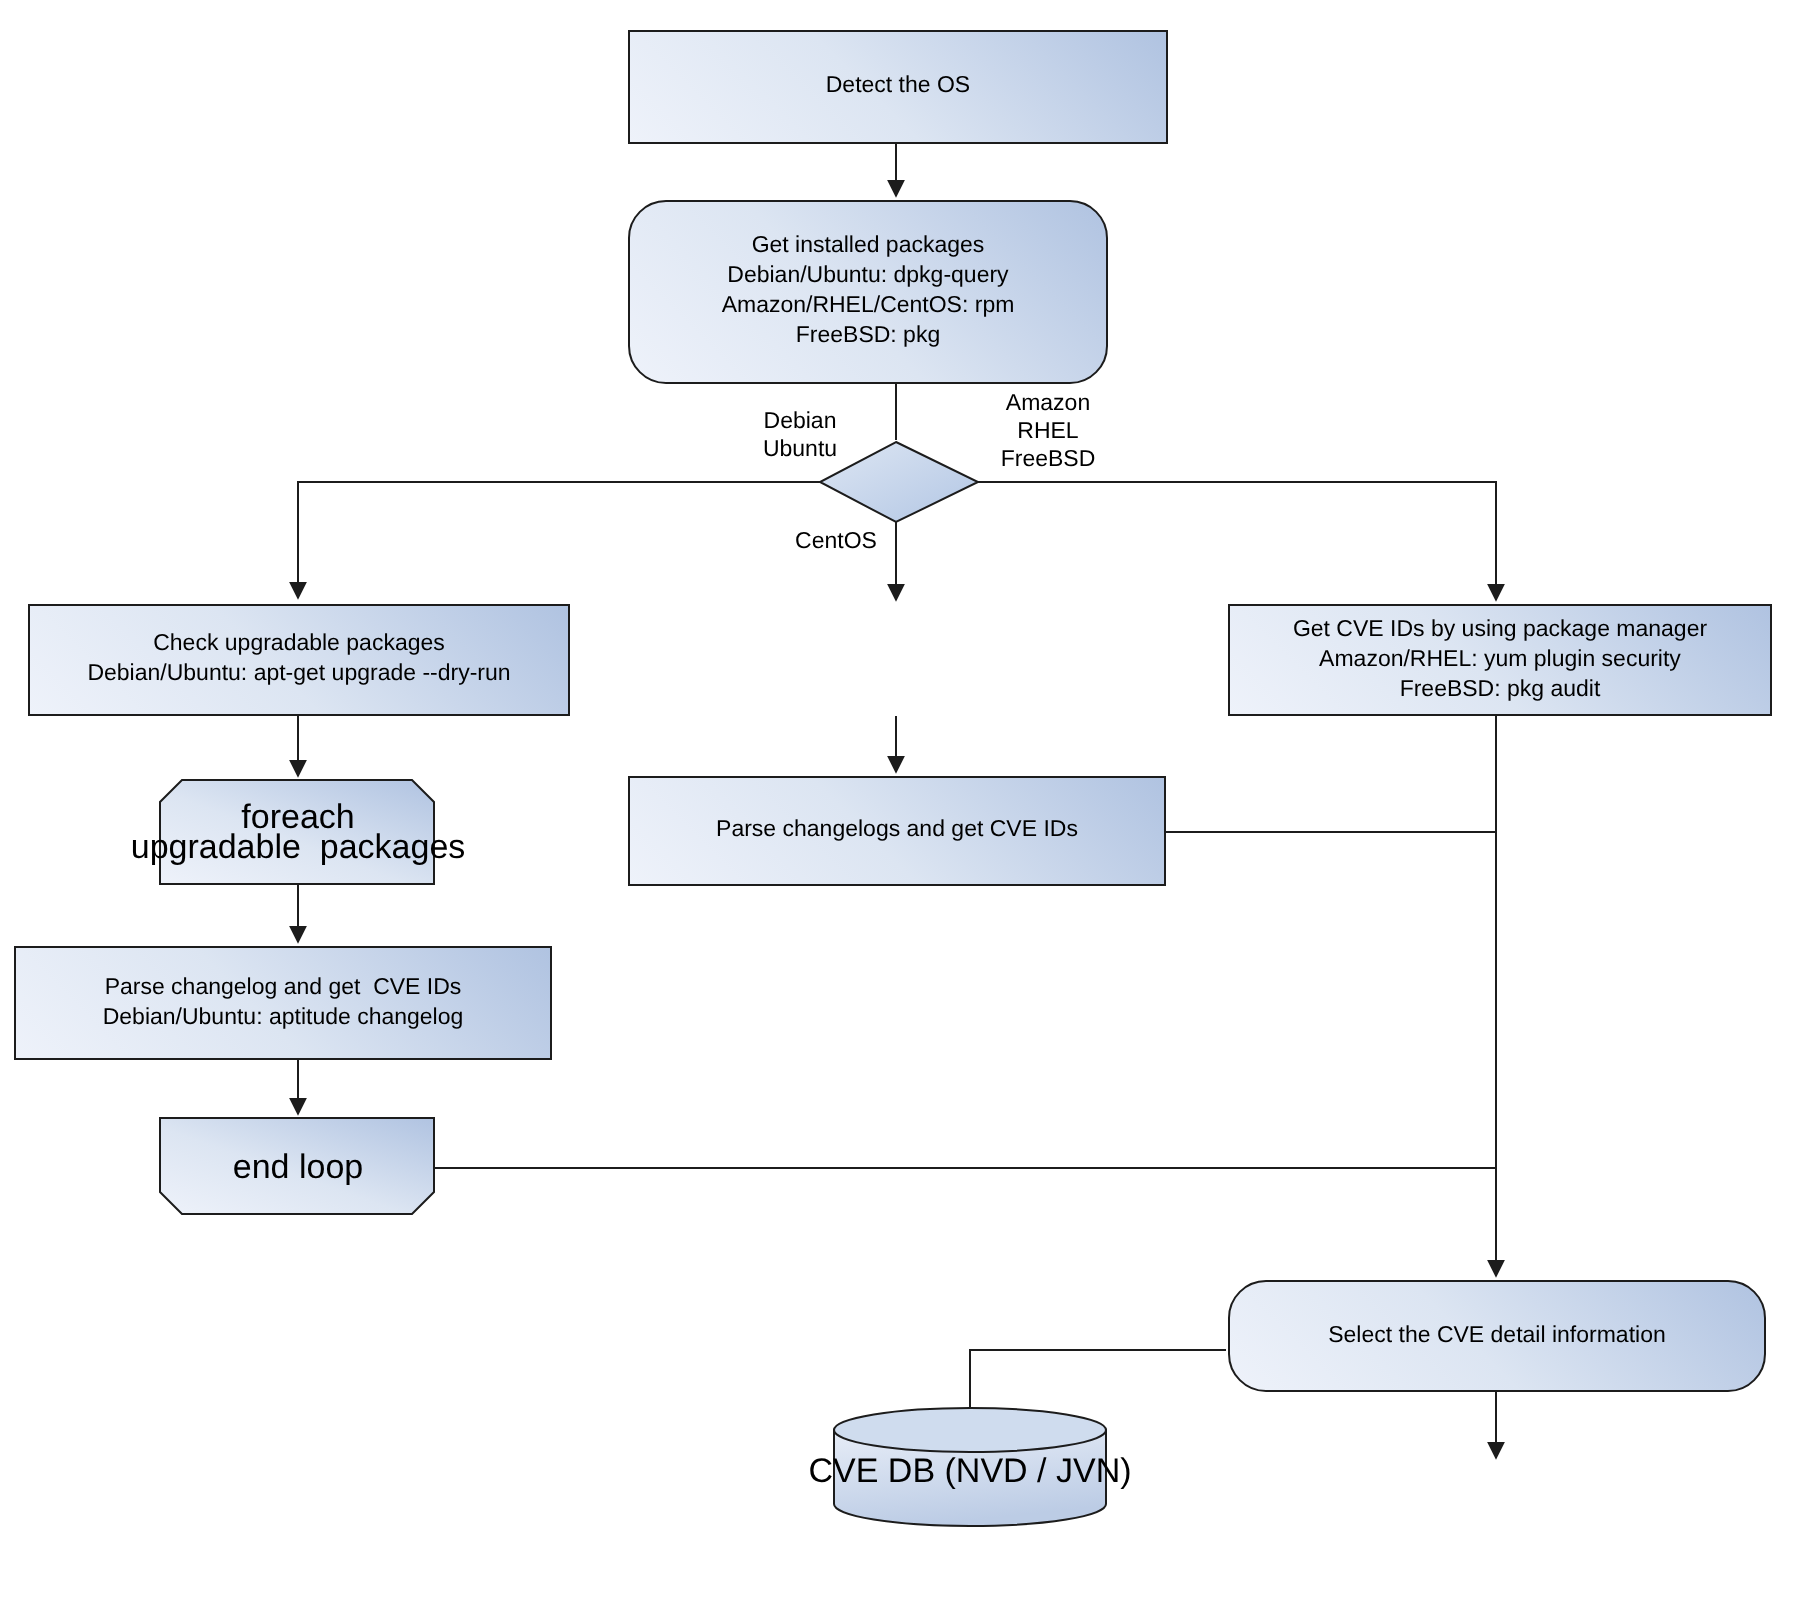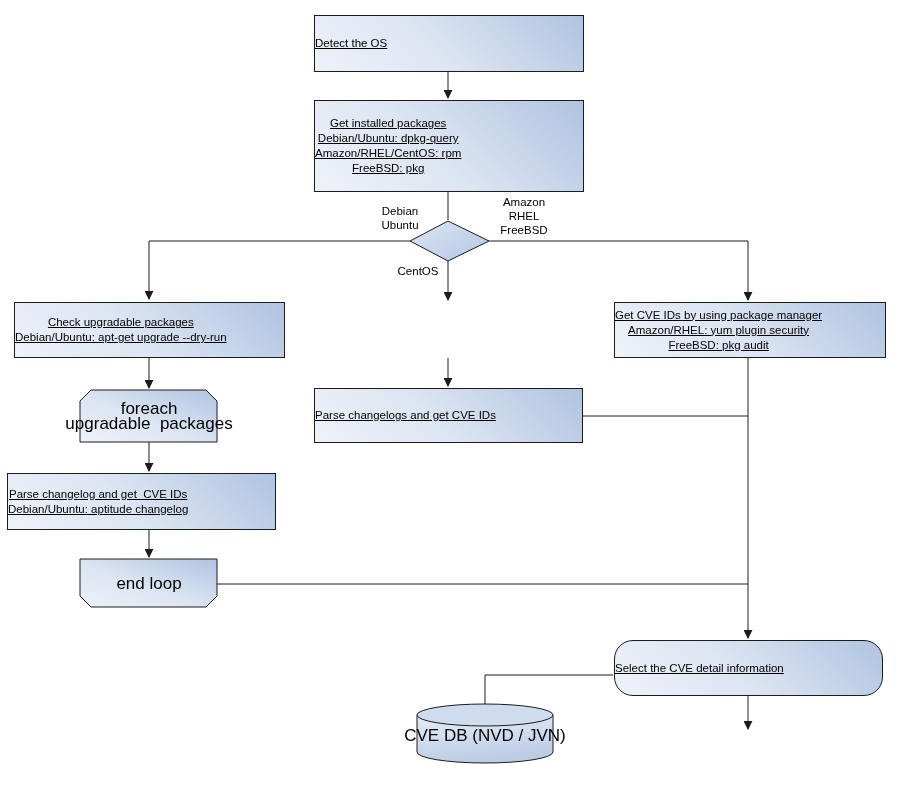--- a/index.html
+++ b/index.html
@@ -5,23 +5,23 @@
   html,body{margin:0;padding:0;background:#ffffff;}
   #canvas{
     position:relative;width:898px;height:803px;background:#ffffff;overflow:hidden;
     font-family:"Liberation Sans",sans-serif;color:#000;
   }
   .layer{position:absolute;left:0;top:0;}
   .node{
     position:absolute;box-sizing:border-box;
     border:1px solid #1c1c1c;
     background:linear-gradient(45deg,#eef2fa 0%,#dce5f2 45%,#b0c3e1 100%);
-    display:flex;align-items:center;justify-content:flex-start;
+    display:flex;align-items:center;justify-content:center;
     text-align:center;white-space:pre;
-    font-size:11.5px;line-height:15px;text-decoration:underline;
+    font-size:11.5px;line-height:15px;
   }
   .shape-label{
     position:absolute;box-sizing:border-box;
     display:flex;align-items:center;justify-content:center;
     text-align:center;white-space:pre;
     font-size:17px;line-height:15px;
   }
   .edge-label{
     position:absolute;text-align:center;white-space:pre;
     font-size:11.5px;line-height:14px;
@@ -76,21 +76,21 @@
     <path d="M80 559 H217 V596 L206 607 H91 L80 596 Z" fill="url(#gradNode)" stroke="#1c1c1c" stroke-width="1"></path>
 
     <path d="M417 715 V752 A68 11 0 0 0 553 752 V715 Z" fill="url(#gradCyl)" stroke="#1c1c1c" stroke-width="1"></path>
     <ellipse cx="485" cy="715" rx="68" ry="11" fill="#cfdcee" stroke="#1c1c1c" stroke-width="1"></ellipse>
   </svg>
 
   <div class="node" style="left:314px;top:15px;width:270px;height:57px;">
     <span>Detect the OS</span>
   </div>
 
-  <div class="node" style="left:314px;top:100px;width:270px;height:92px;">
+  <div class="node" style="left:314px;top:100px;width:240px;height:92px;border-radius:19px;">
     <span>Get installed packages
 Debian/Ubuntu: dpkg-query
 Amazon/RHEL/CentOS: rpm
 FreeBSD: pkg</span>
   </div>
 
   <div class="node" style="left:14px;top:302px;width:271px;height:56px;">
     <span>Check upgradable packages
 Debian/Ubuntu: apt-get upgrade --dry-run</span>
   </div>

